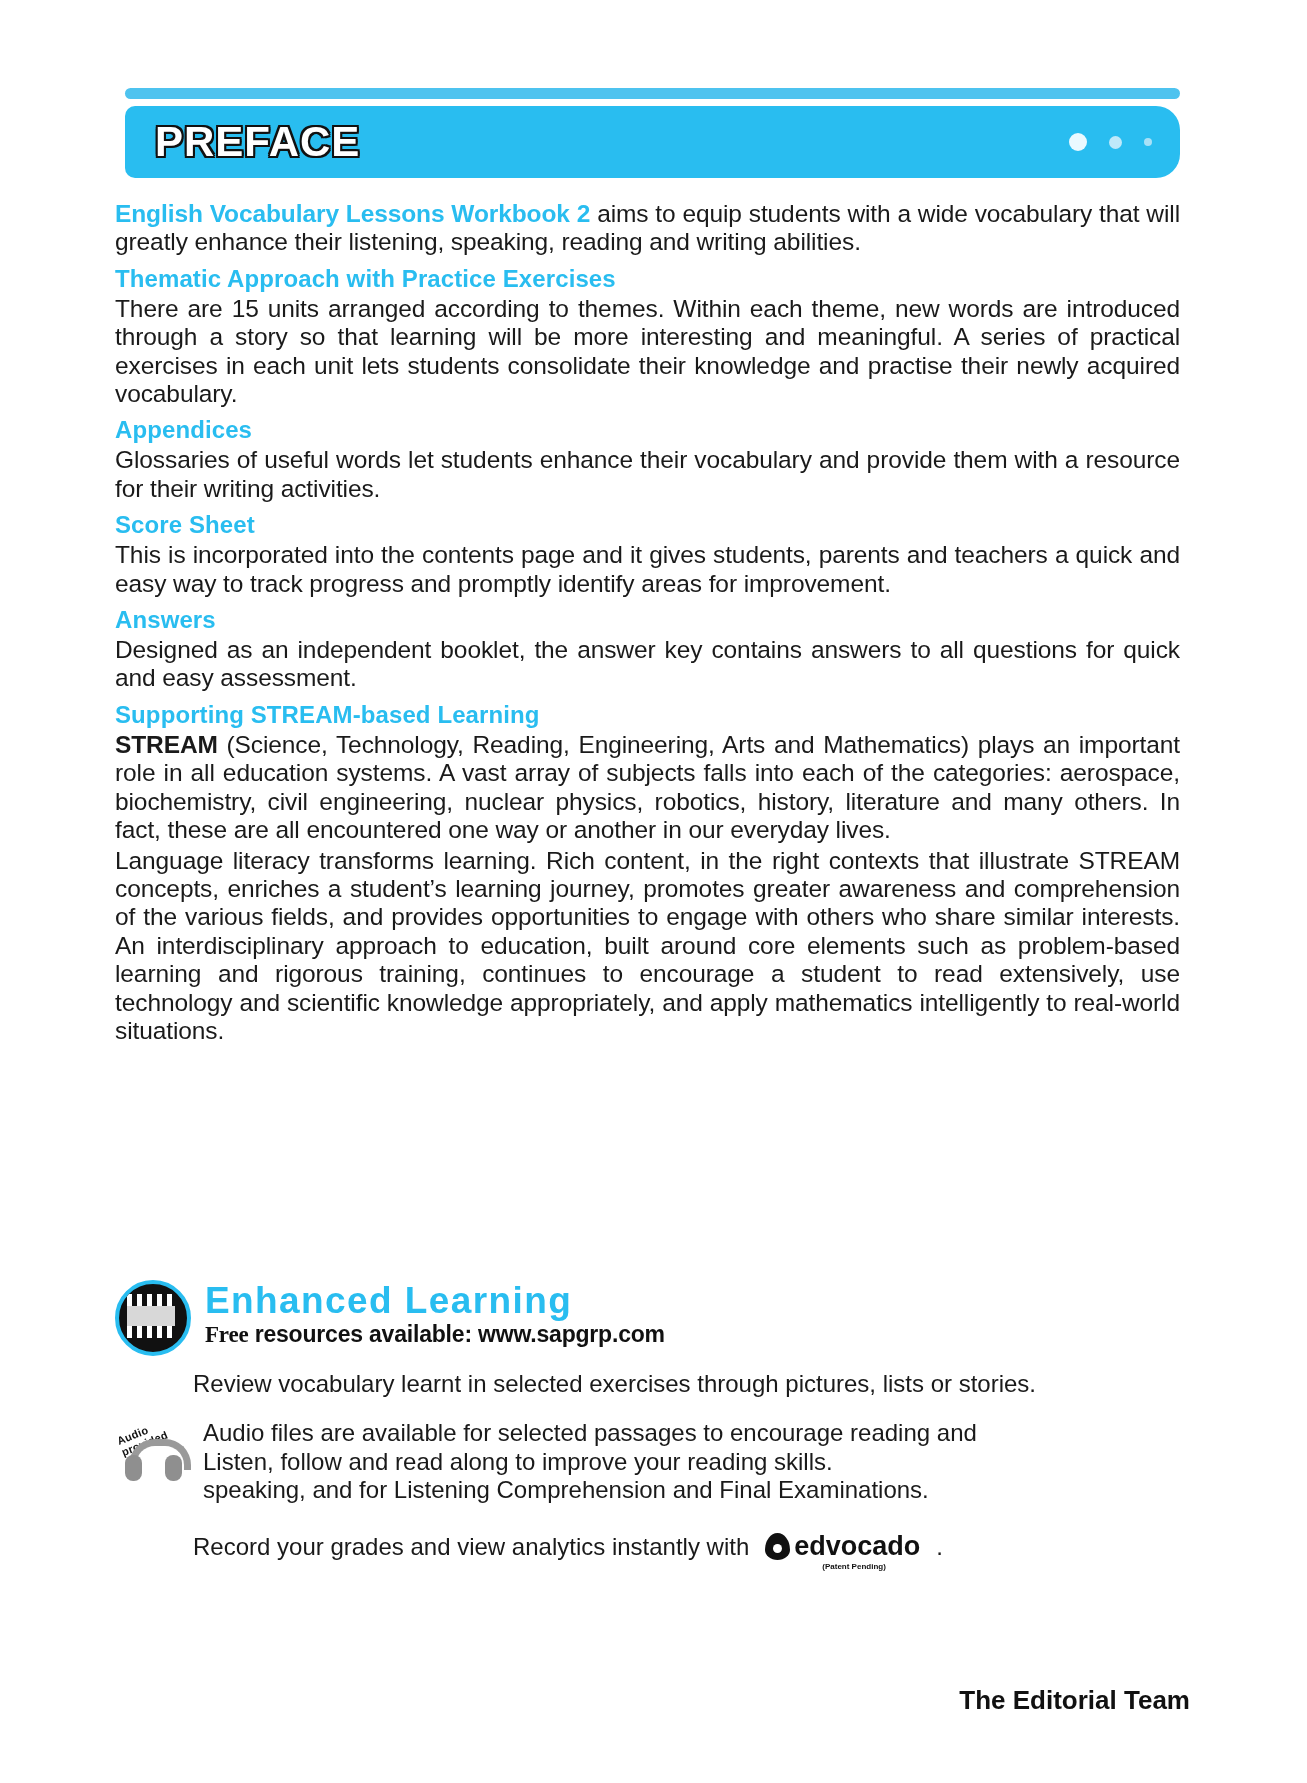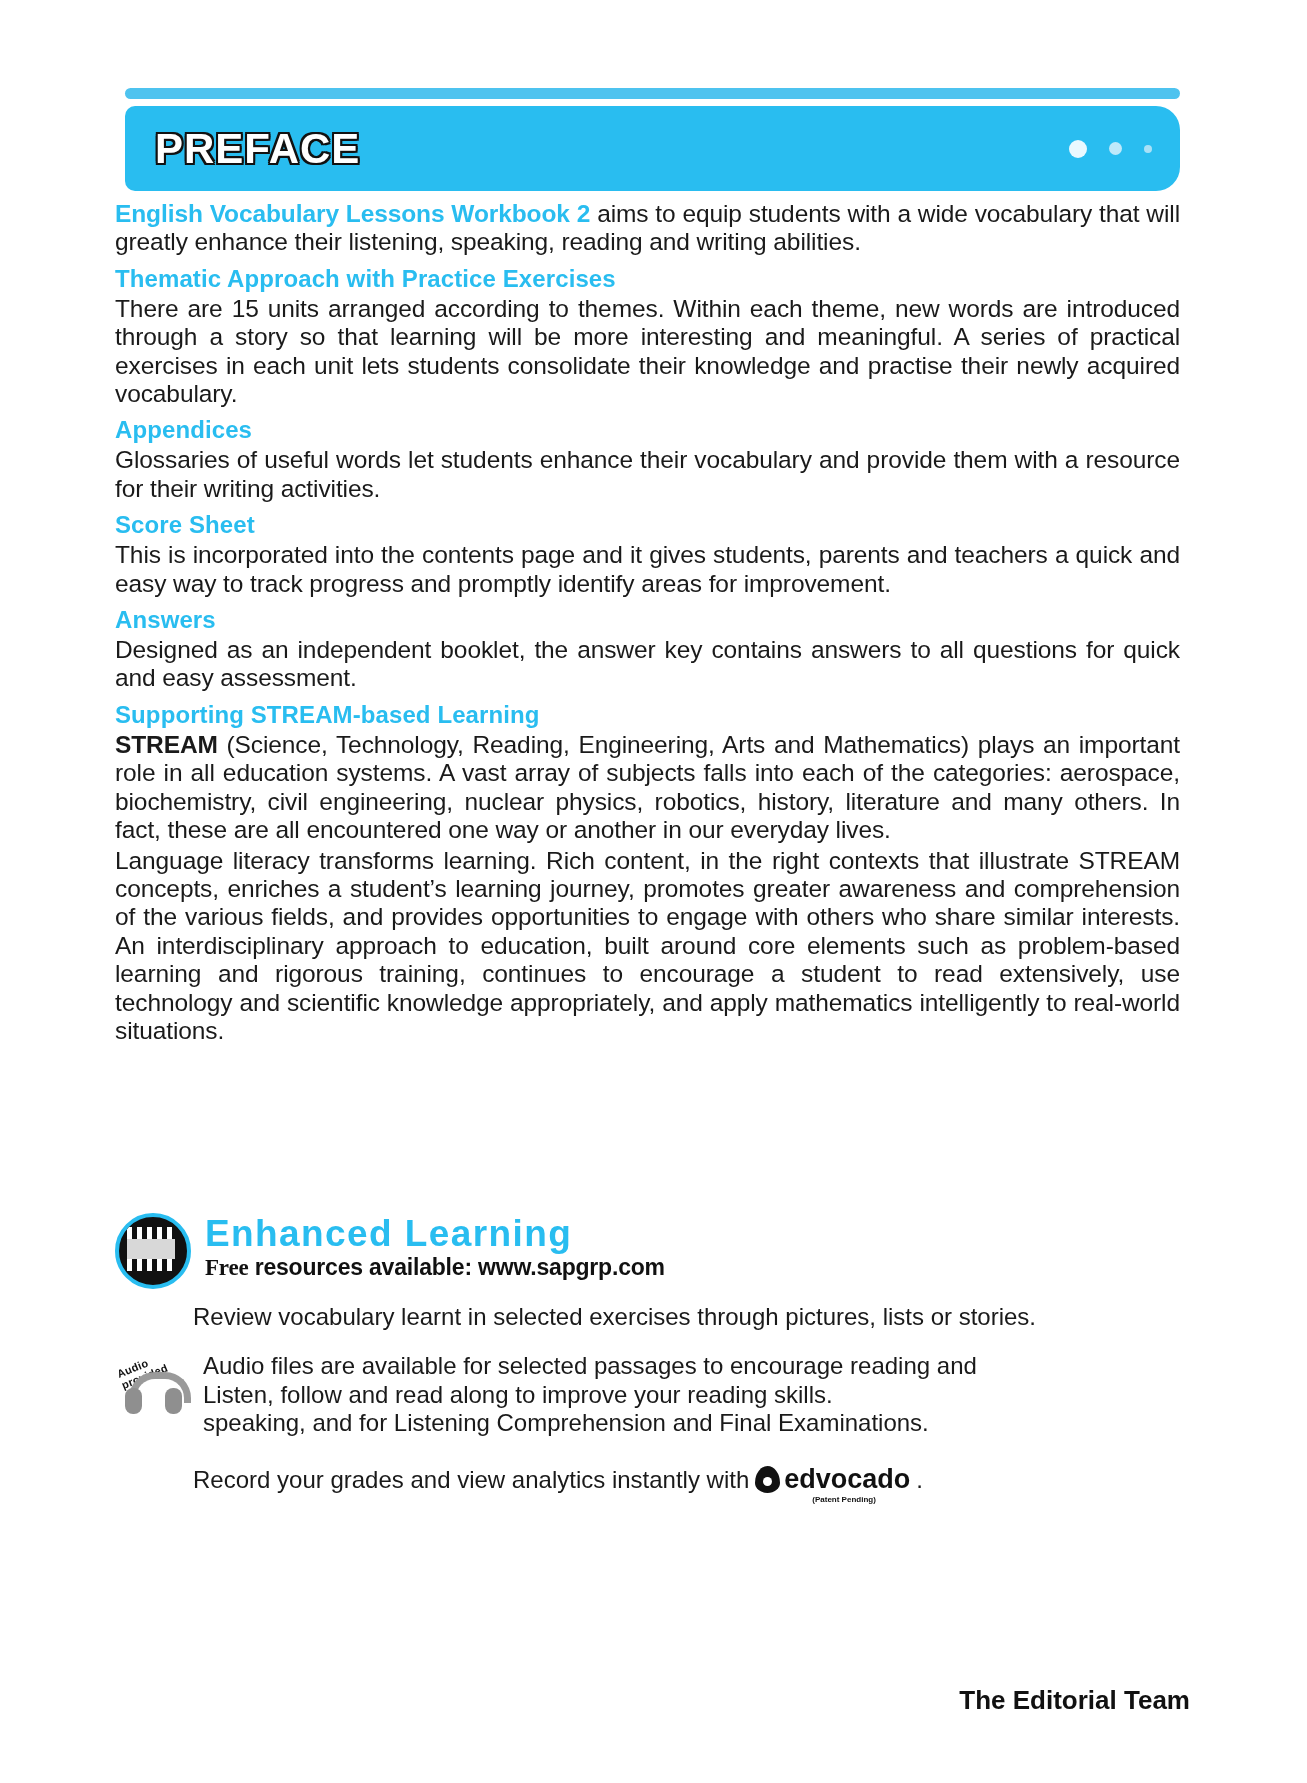--- a/index.html
+++ b/index.html
@@ -31,21 +31,21 @@
   }
   .header-bar-thin {
     height: 11px;
     background: #4ec3ef;
     border-radius: 6px;
     margin-bottom: 7px;
     width: 1055px;
   }
   .header-banner {
     position: relative;
-    height: 85px;
+    height: 72px;
     background: #29bdf0;
     border-radius: 10px 24px 24px 10px;
     display: flex;
     align-items: center;
   }
   .header-title {
     font-size: 42px;
     font-weight: bold;
     color: #ffffff;
     letter-spacing: 1px;
@@ -92,21 +92,21 @@
   .lead-title {
     color: #29bdf0;
     font-weight: bold;
   }
   .bold { font-weight: bold; }
 
   
   .el-block {
     position: absolute;
     left: 115px;
-    top: 1213px;
+    top: 1280px;
     width: 1070px;
   }
   .el-head {
     display: flex;
     align-items: flex-start;
     gap: 14px;
   }
   .el-icon {
     width: 68px;
     height: 68px;
@@ -202,21 +202,21 @@
     color: #1a1a1a;
     padding-top: 2px;
   }
 
   .record-row {
     margin: 26px 0 0 78px;
     font-size: 24px;
     color: #1a1a1a;
     display: flex;
     align-items: center;
-    gap: 6px;
+    gap: 16px;
   }
   .edv {
     display: inline-flex;
     align-items: center;
     gap: 4px;
     font-weight: bold;
     font-size: 27px;
     color: #111;
     position: relative;
   }

